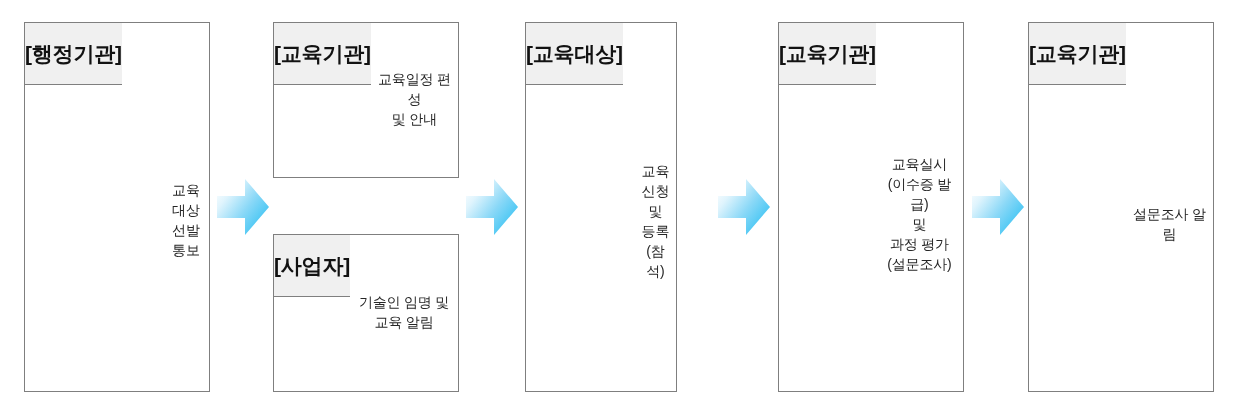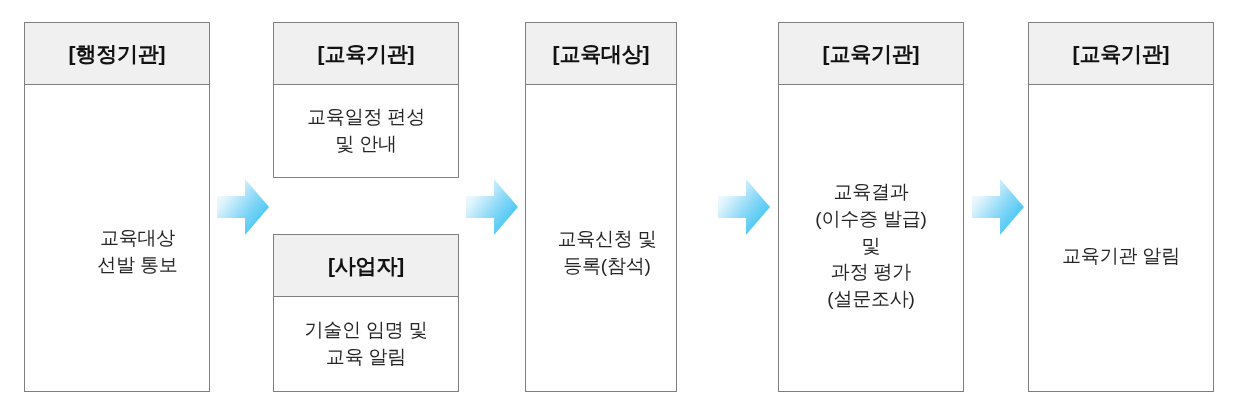--- a/index.html
+++ b/index.html
@@ -23,21 +23,21 @@
     height: 415px;
   }
 
   
   .proc-box {
     position: absolute;
     box-sizing: border-box;
     border: 1px solid #7f7f7f;
     background: #ffffff;
     display: flex;
-    flex-direction: column;
+    flex-direction: row;
   }
   .proc-head {
     box-sizing: border-box;
     background: #f0f0f0;
     border-bottom: 1px solid #7f7f7f;
     height: 62px;
     display: flex;
     align-items: center;
     justify-content: center;
     color: #121212;
@@ -51,21 +51,21 @@
     display: flex;
     align-items: center;
     justify-content: center;
     background: #ffffff;
     padding: 0 6px;
     box-sizing: border-box;
   }
   .proc-text {
     text-align: center;
     color: #262626;
-    font-size: 19px;
+    font-size: 14px;
     line-height: 1.42;
     white-space: pre-line;
     letter-spacing: -0.2px;
     font-weight: normal;
   }
 
   
   .body-offset-1 { position: relative; top: 14px; margin-left: 41px; }
   .body-offset-3 { position: relative; top: 15px; margin-left: 12px; }
   .body-offset-4 { position: relative; top: 8px; }
@@ -152,21 +152,21 @@
           <stop offset="100%" stop-color="#22bdf2"></stop>
         </linearGradient>
       </defs>
       <path d="M2,20 L30,20 L30,3 L54,31 L30,59 L30,42 L2,42 Z" fill="url(#agrad3)"></path>
     </svg>
   </div>
 
   <div class="proc-box" style="left:778px; top:22px; width:186px; height:370px;">
     <div class="proc-head">[교육기관]</div>
     <div class="proc-body">
-      <div class="proc-text body-offset-4">교육결과
+      <div class="proc-text body-offset-4">교육실시
 (이수증 발급)
 및
 과정 평가
 (설문조사)</div>
     </div>
   </div>
 
   <div class="flow-arrow" style="left:970px; top:176px;">
     <svg width="56" height="62" viewBox="0 0 56 62">
       <defs>
@@ -177,17 +177,17 @@
           <stop offset="100%" stop-color="#22bdf2"></stop>
         </linearGradient>
       </defs>
       <path d="M2,20 L30,20 L30,3 L54,31 L30,59 L30,42 L2,42 Z" fill="url(#agrad4)"></path>
     </svg>
   </div>
 
   <div class="proc-box" style="left:1028px; top:22px; width:186px; height:370px;">
     <div class="proc-head">[교육기관]</div>
     <div class="proc-body">
-      <div class="proc-text body-offset-5">교육기관 알림</div>
+      <div class="proc-text body-offset-5">설문조사 알림</div>
     </div>
   </div>
 
 </div>
 
 </body></html>

